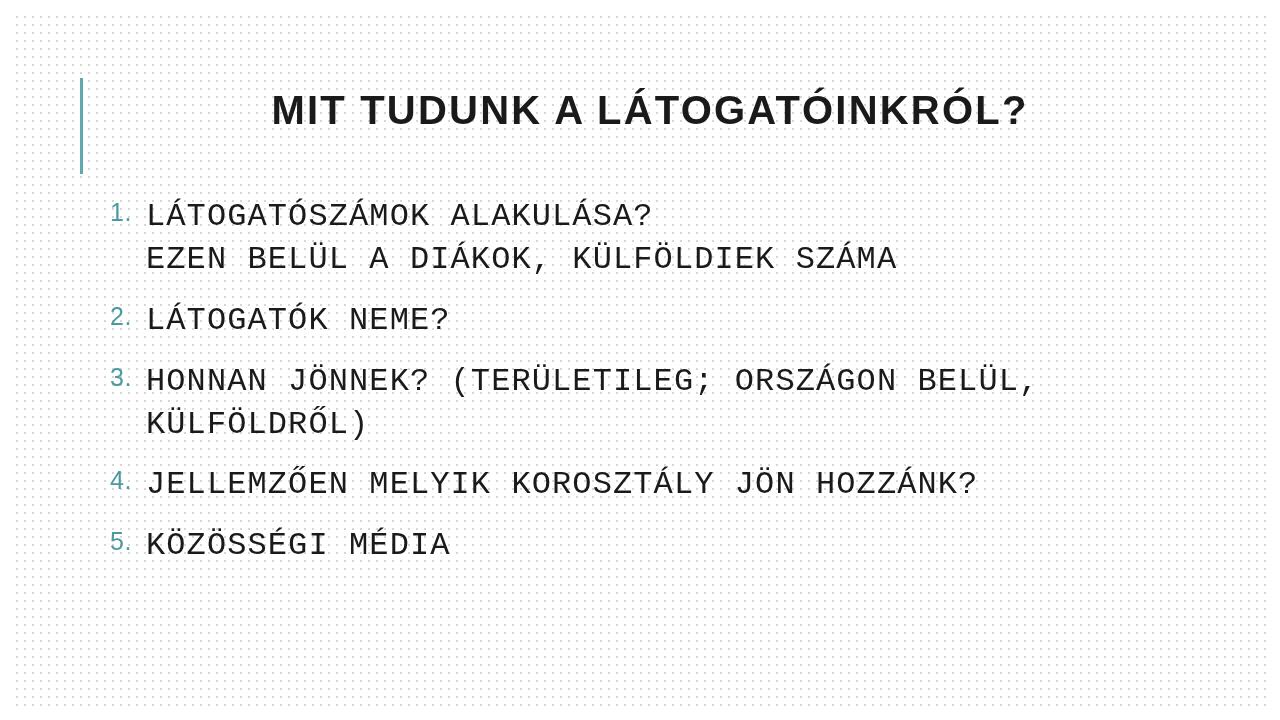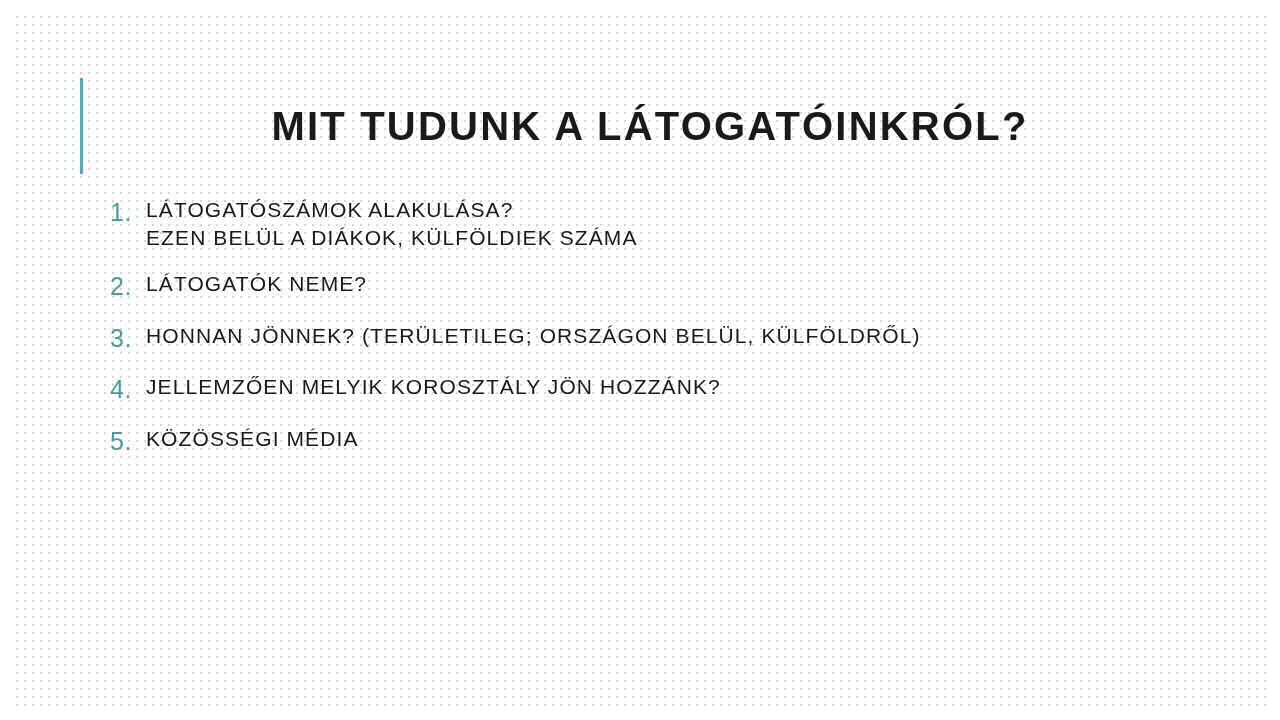--- a/index.html
+++ b/index.html
@@ -57,21 +57,21 @@
     left: 80px;
     top: 78px;
     width: 3px;
     height: 96px;
     background: #5fa8ae;
   }
 
   .slide-title {
     position: absolute;
     left: 110px;
-    top: 76px;
+    top: 60px;
     width: 1080px;
     text-align: center;
     font-size: 40px;
     line-height: 1.15;
     font-weight: bold;
     letter-spacing: 2.2px;
     color: #1a1a1a;
     text-transform: uppercase;
     font-family: "Liberation Sans", sans-serif;
   }
@@ -98,26 +98,26 @@
     color: #4c9aa0;
     font-size: 25px;
     line-height: 1.34;
     letter-spacing: 0.5px;
     font-family: "Liberation Sans", sans-serif;
   }
 
   .item-text {
     flex: 1 1 auto;
     color: #1a1a1a;
-    font-size: 21px;
+    font-size: 32px;
     line-height: 1.34;
     letter-spacing: 1.1px;
     text-transform: uppercase;
     white-space: pre-line;
-    font-family: Liberation Sans, sans-serif;
+    font-family: Liberation Mono, monospace;
   }
 </style>
 </head>
 <body>
 
 <div class="slide">
   <div class="edge-left"></div>
   <div class="edge-right"></div>
 
   <div class="title-accent"></div>

